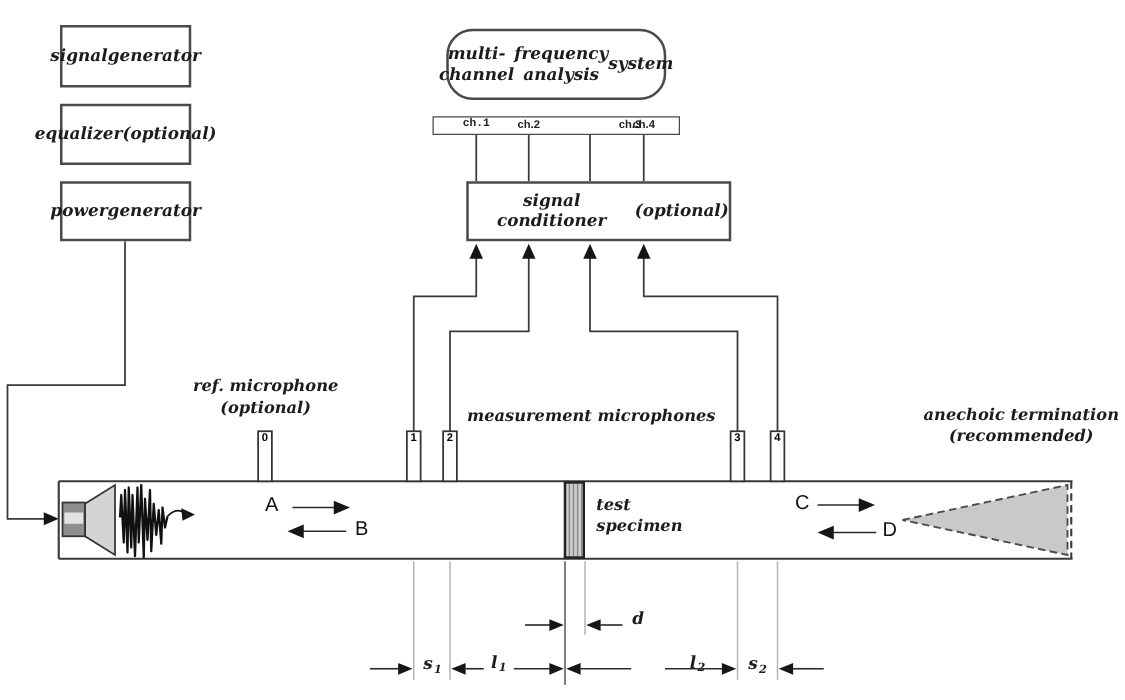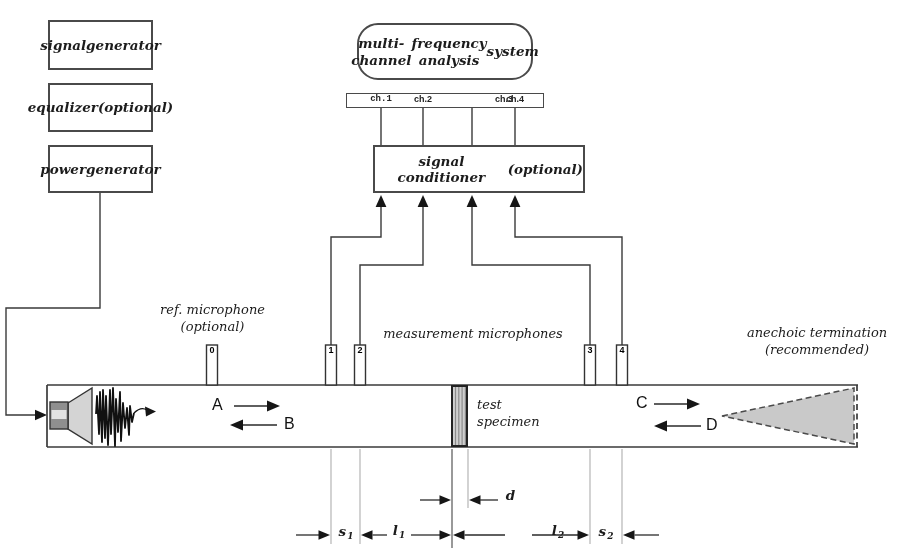--- a/index.html
+++ b/index.html
@@ -17,21 +17,21 @@
   .strip {
     position:absolute; background:#fff; border:1.5px solid #4a4a4a;
     box-sizing:border-box;
   }
   .ch-label {
     position:absolute; top:94px; transform:translateX(-50%);
     font-family:"Liberation Sans", sans-serif; font-size:9px; color:#222;
     font-weight:bold;
   }
   .ann {
-    position:absolute; font-style:italic; font-weight:normal; font-size:13px;
+    position:absolute; font-style:italic; font-weight:bold; font-size:13px;
     color:#1c1c1c; text-align:center; line-height:1.3;
   }
   .ann.left { text-align:left; }
   .wave-label {
     position:absolute; font-family:"Liberation Sans", sans-serif;
     font-size:16px; color:#111;
   }
   .mic-digit {
     position:absolute; width:12px; text-align:center; top:345px;
     font-family:"Liberation Sans", sans-serif; font-size:9px; font-weight:bold; color:#000;

